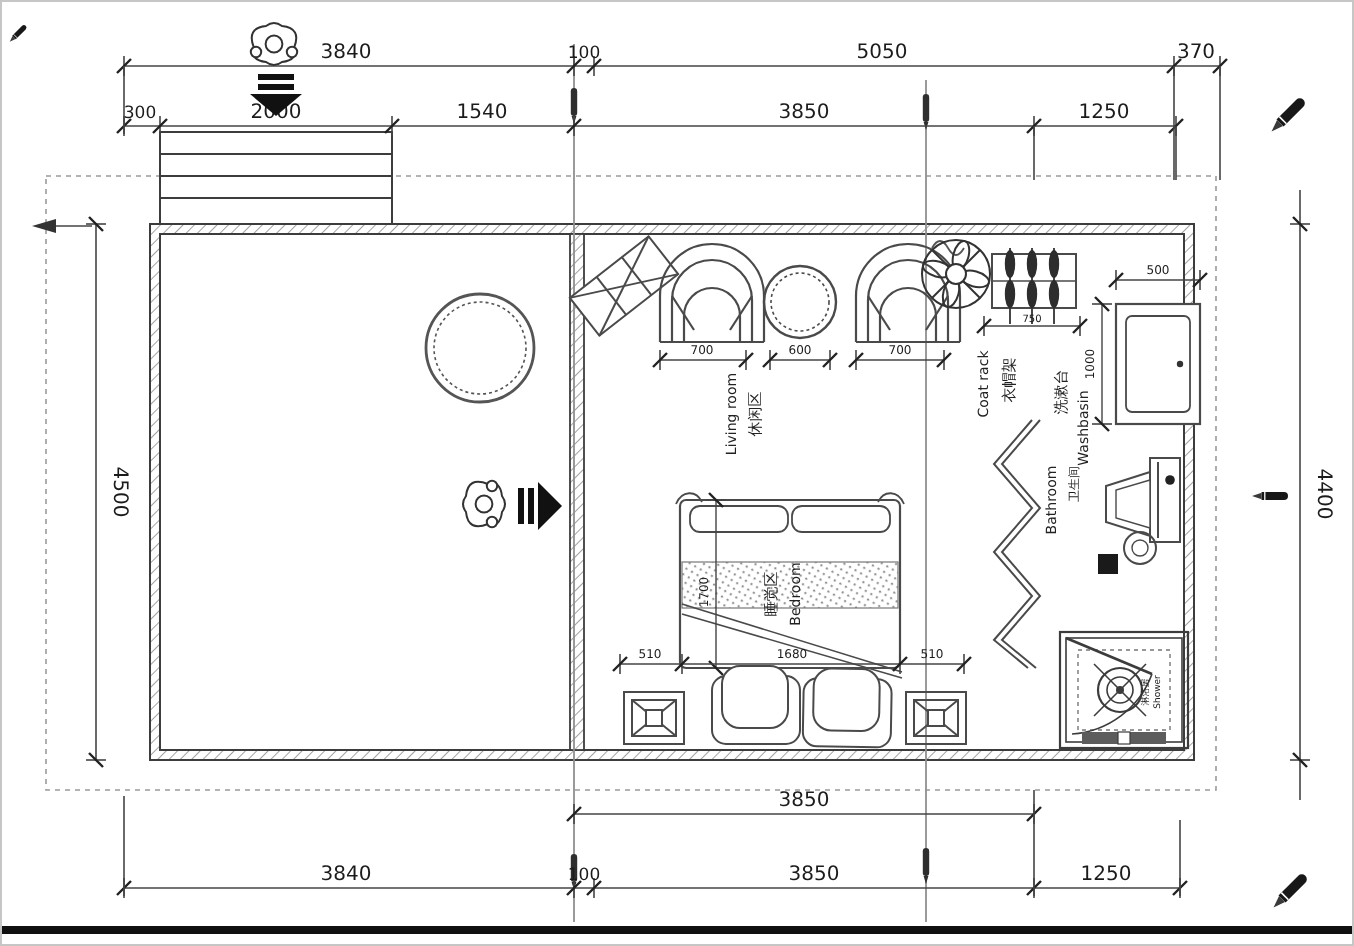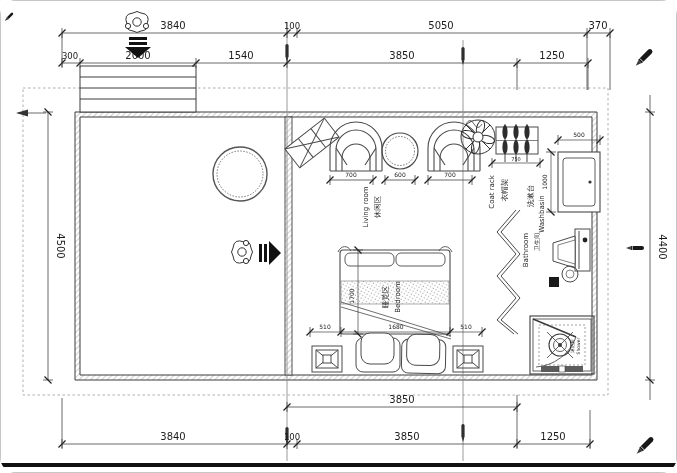--- a/index.html
+++ b/index.html
@@ -1,17 +1,17 @@
 <!DOCTYPE html>
 <html><head>
 <meta charset="utf-8">
 <style>
   html,body{margin:0;padding:0;background:#ffffff;}
   #stage{position:relative;width:677px;height:473px;background:#e5e5e5;overflow:hidden;
-         font-family:"DejaVu Sans",sans-serif;border-radius:16px;}
+         font-family:"DejaVu Sans",sans-serif;}
   svg{display:block;}
   text{fill:#1b1b1b;font-family:"DejaVu Sans",sans-serif;}
   .dim{font-size:10px;}
   .dim-s{font-size:8.5px;}
   .dim-xs{font-size:6px;}
   .dim-xxs{font-size:5px;}
   .lbl{font-size:7px;fill:#222;}
   .lbl-cn{font-size:7.5px;fill:#222;}
   .lbl-tiny{font-size:4.5px;fill:#222;}
 </style>

